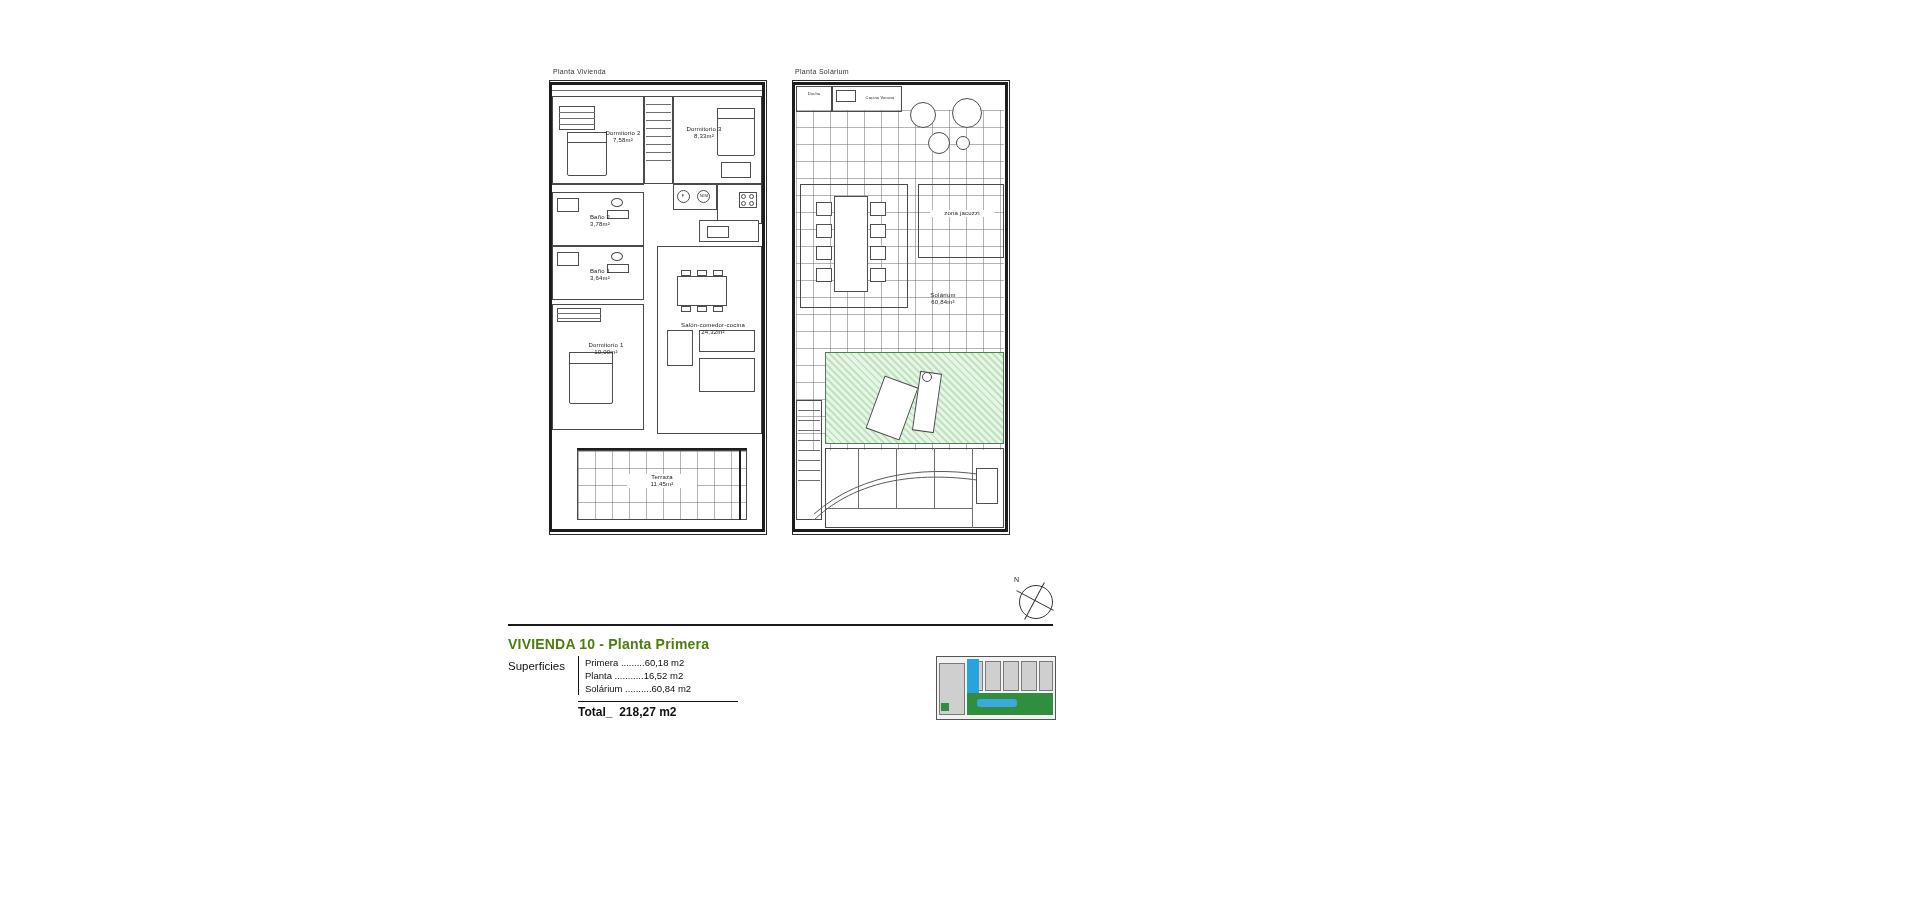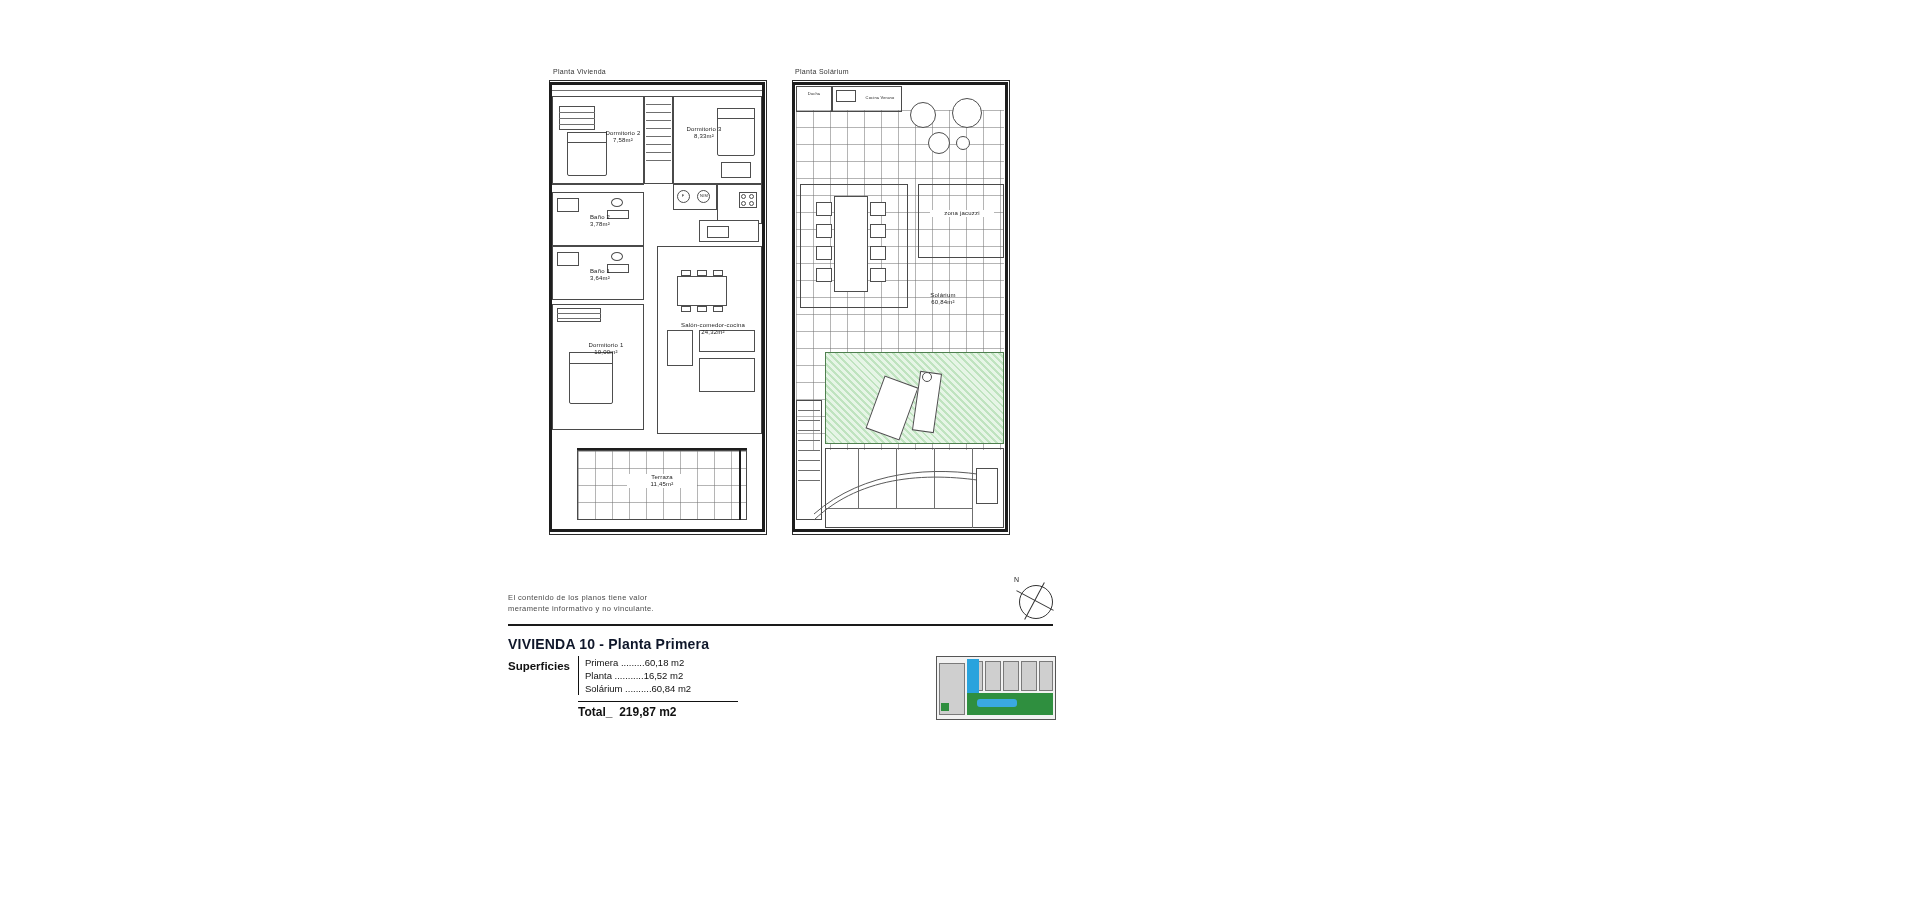--- a/index.html
+++ b/index.html
@@ -27,22 +27,22 @@
 
   
   .tiles{position:absolute;background-image:
       linear-gradient(to right, rgba(120,120,120,.55) 1px, transparent 1px),
       linear-gradient(to bottom, rgba(120,120,120,.55) 1px, transparent 1px);
   }
 
   
   .disclaimer{position:absolute;left:508px;top:592px;width:330px;font-size:7.5px;line-height:11px;color:#4a4a4a;letter-spacing:.4px;}
   .rule{position:absolute;left:508px;top:624px;width:545px;height:2px;background:#1a1a1a;}
-  .title-main{position:absolute;left:508px;top:636px;font-size:14px;font-weight:bold;letter-spacing:.2px;color:#0f172a;}
-  .surf-word{position:absolute;left:508px;top:660px;font-size:11.5px;font-weight:bold;color:#111;}
+  .title-main{position:absolute;left:508px;top:636px;font-size:14px;font-weight:bold;letter-spacing:.2px;color:#4d7c0f;}
+  .surf-word{position:absolute;left:508px;top:660px;font-size:11.5px;font-weight:normal;color:#111;}
   .surf-box{position:absolute;left:578px;top:656px;width:160px;border-left:1.5px solid #111;padding-left:6px;}
   .surf-line{font-size:9.5px;line-height:13px;color:#111;}
   .surf-total{position:absolute;left:578px;top:701px;font-size:12px;font-weight:bold;color:#111;border-top:1.5px solid #111;padding-top:3px;width:160px;}
 
   
   .compass{position:absolute;left:1012px;top:578px;width:46px;height:46px;}
   .compass .circ{position:absolute;left:7px;top:7px;width:32px;height:32px;border:1px solid #333;border-radius:50%;}
   .compass .ndl{position:absolute;left:22px;top:2px;width:1px;height:42px;background:#333;transform:rotate(28deg);transform-origin:50% 50%;}
   .compass .ndl2{position:absolute;left:2px;top:22px;width:42px;height:1px;background:#333;transform:rotate(28deg);transform-origin:50% 50%;}
   .compass .nletter{position:absolute;left:2px;top:-2px;font-size:7px;color:#222;}
@@ -239,24 +239,20 @@
     <div class="thin" style="left:142px;top:368px;width:1px;height:60px;"></div>
     <div class="thin" style="left:180px;top:368px;width:1px;height:80px;"></div>
     <div class="thin" style="left:33px;top:428px;width:147px;height:1px;"></div>
     <svg class="abs" style="left:20px;top:384px;" width="180" height="60">
       <path d="M2,56 C50,10 120,8 178,18" fill="none" stroke="#5a5a5a" stroke-width="1"></path>
       <path d="M2,50 C52,6 122,2 178,12" fill="none" stroke="#5a5a5a" stroke-width="1"></path>
     </svg>
     <div class="furn" style="left:184px;top:388px;width:22px;height:36px;"></div>
   </div>
 
-  <div class="disclaimer">
-    <div>El contenido de los planos tiene valor</div>
-    <div>meramente informativo y no vinculante.</div>
-  </div>
 
   <div class="rule"></div>
 
   <div class="title-main">VIVIENDA 10 - Planta Primera</div>
 
   <div class="surf-word">Superficies</div>
 
   <div class="surf-box">
     <div class="surf-line">
       <span>Primera .........</span><span>60,18 m2</span>
@@ -264,21 +260,21 @@
     <div class="surf-line">
       <span>Planta ...........</span><span>16,52 m2</span>
     </div>
     <div class="surf-line">
       <span>Solárium ..........</span><span>60,84 m2</span>
     </div>
   </div>
 
   <div class="surf-total">
     <span>Total_</span>
-    &nbsp;<span>219,87 m2</span>
+    &nbsp;<span>218,27 m2</span>
   </div>
 
   <div class="compass">
     <div class="circ"></div>
     <div class="ndl"></div>
     <div class="ndl2"></div>
     <div class="nletter">N</div>
   </div>
 
   <div class="keyplan">

